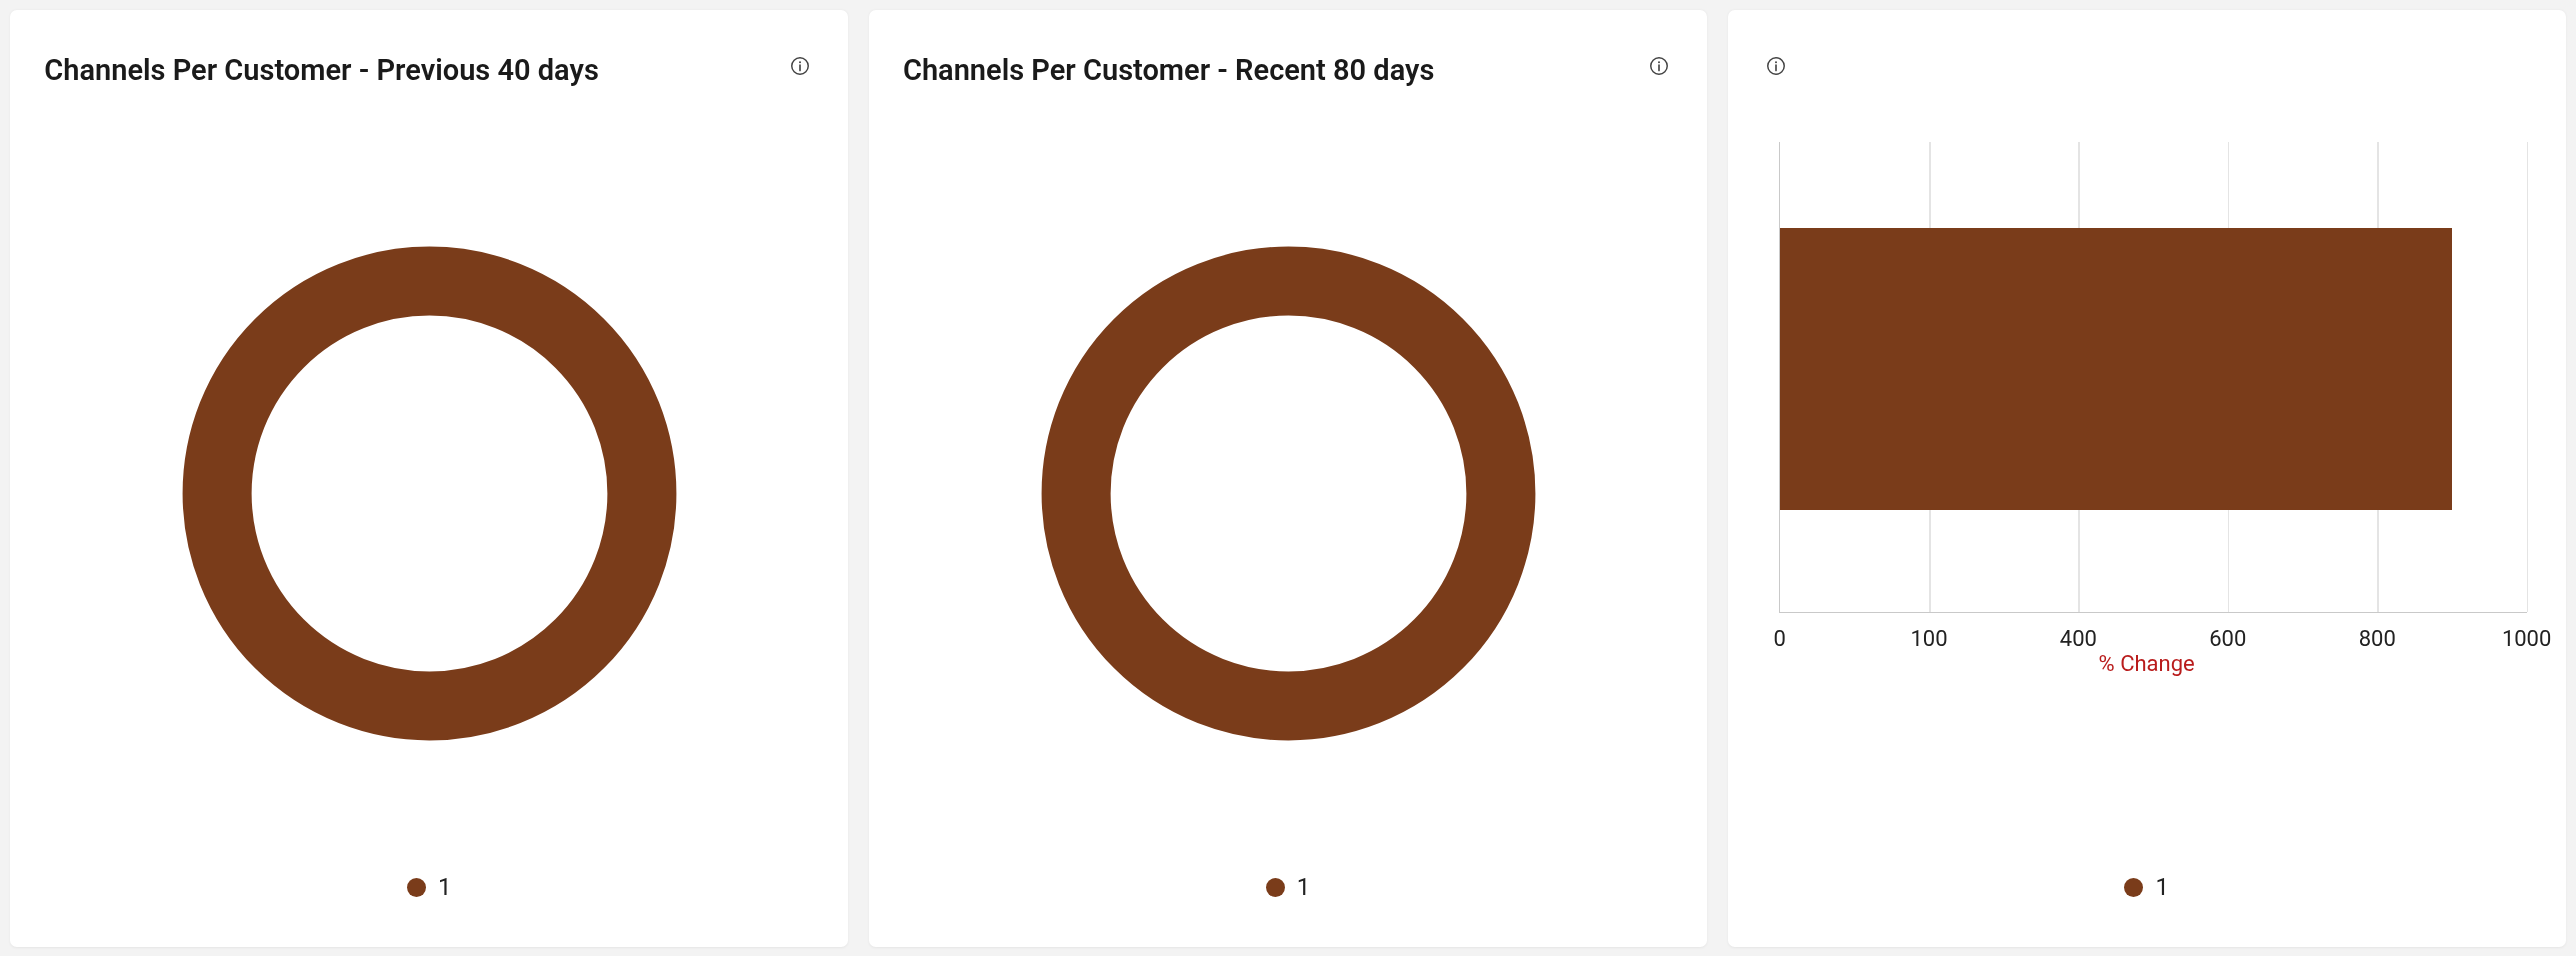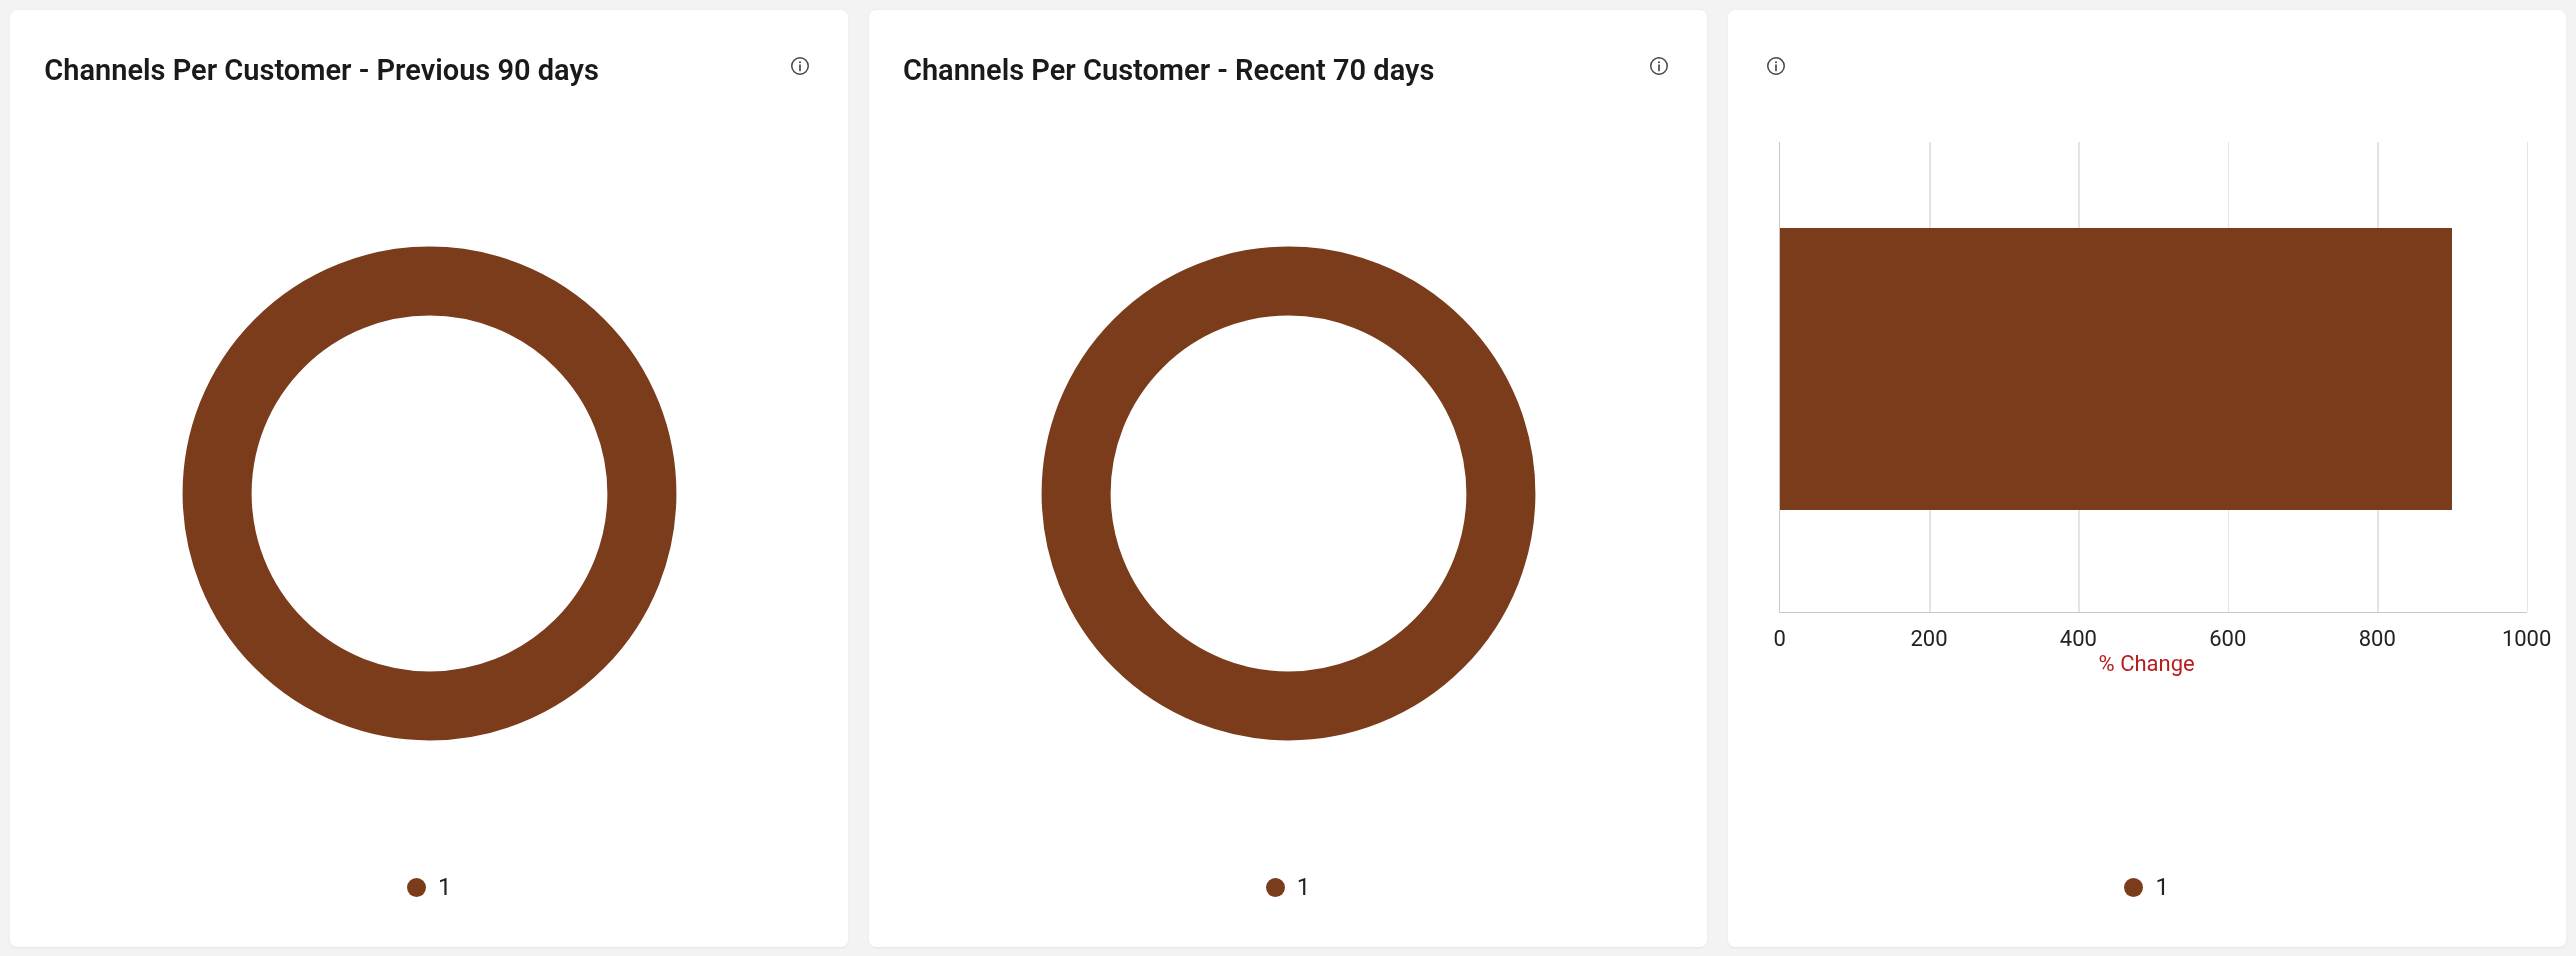--- a/index.html
+++ b/index.html
@@ -136,21 +136,21 @@
     color: #b91c1c;
   }
 </style>
 </head>
 <body>
 
 <div class="dashboard">
 
   <div class="card">
     <div class="card-header">
-      <h2 class="card-title">Channels Per Customer - Previous 90 days</h2>
+      <h2 class="card-title">Channels Per Customer - Previous 40 days</h2>
       <button class="info-btn" aria-label="info">
         <svg viewBox="0 0 24 24">
           <circle cx="12" cy="12" r="9" stroke-width="1.6"></circle>
           <circle cx="12" cy="8" r="1.1" fill="#444" stroke="none"></circle>
           <line x1="12" y1="11" x2="12" y2="17" stroke-width="1.8" stroke-linecap="round"></line>
         </svg>
       </button>
     </div>
     <div class="chart-area">
       <div class="donut-wrap">
@@ -160,21 +160,21 @@
       </div>
     </div>
     <div class="legend">
       <span class="legend-dot" style="background:#7a3c1a"></span>
       <span>1</span>
     </div>
   </div>
 
   <div class="card">
     <div class="card-header">
-      <h2 class="card-title">Channels Per Customer - Recent 70 days</h2>
+      <h2 class="card-title">Channels Per Customer - Recent 80 days</h2>
       <button class="info-btn" aria-label="info">
         <svg viewBox="0 0 24 24">
           <circle cx="12" cy="12" r="9" stroke-width="1.6"></circle>
           <circle cx="12" cy="8" r="1.1" fill="#444" stroke="none"></circle>
           <line x1="12" y1="11" x2="12" y2="17" stroke-width="1.8" stroke-linecap="round"></line>
         </svg>
       </button>
     </div>
     <div class="chart-area">
       <div class="donut-wrap">
@@ -198,21 +198,21 @@
           <line x1="12" y1="11" x2="12" y2="17" stroke-width="1.8" stroke-linecap="round"></line>
         </svg>
       </button>
     </div>
     <div class="chart-area" style="align-items:stretch;">
       <div class="bar-plot">
         <div class="bar-plot-inner" id="bar-plot-inner">
 
         <div class="xtick" style="left: 0%;">0</div>
             <div class="gridline" style="left: 20%;"></div>
-            <div class="xtick" style="left: 20%;">200</div>
+            <div class="xtick" style="left: 20%;">100</div>
             <div class="gridline" style="left: 40%;"></div>
             <div class="xtick" style="left: 40%; margin-top: 36px;">400</div>
             <div class="gridline" style="left: 60%;"></div>
             <div class="xtick" style="left: 60%;">600</div>
             <div class="gridline" style="left: 80%;"></div>
             <div class="xtick" style="left: 80%;">800</div>
             <div class="gridline" style="left: 100%;"></div>
             <div class="xtick" style="left: 100%; margin-top: 41px;">1000</div>
             <div class="bar" style="width: 90%; background: rgb(122, 60, 26);"></div>
           </div>

